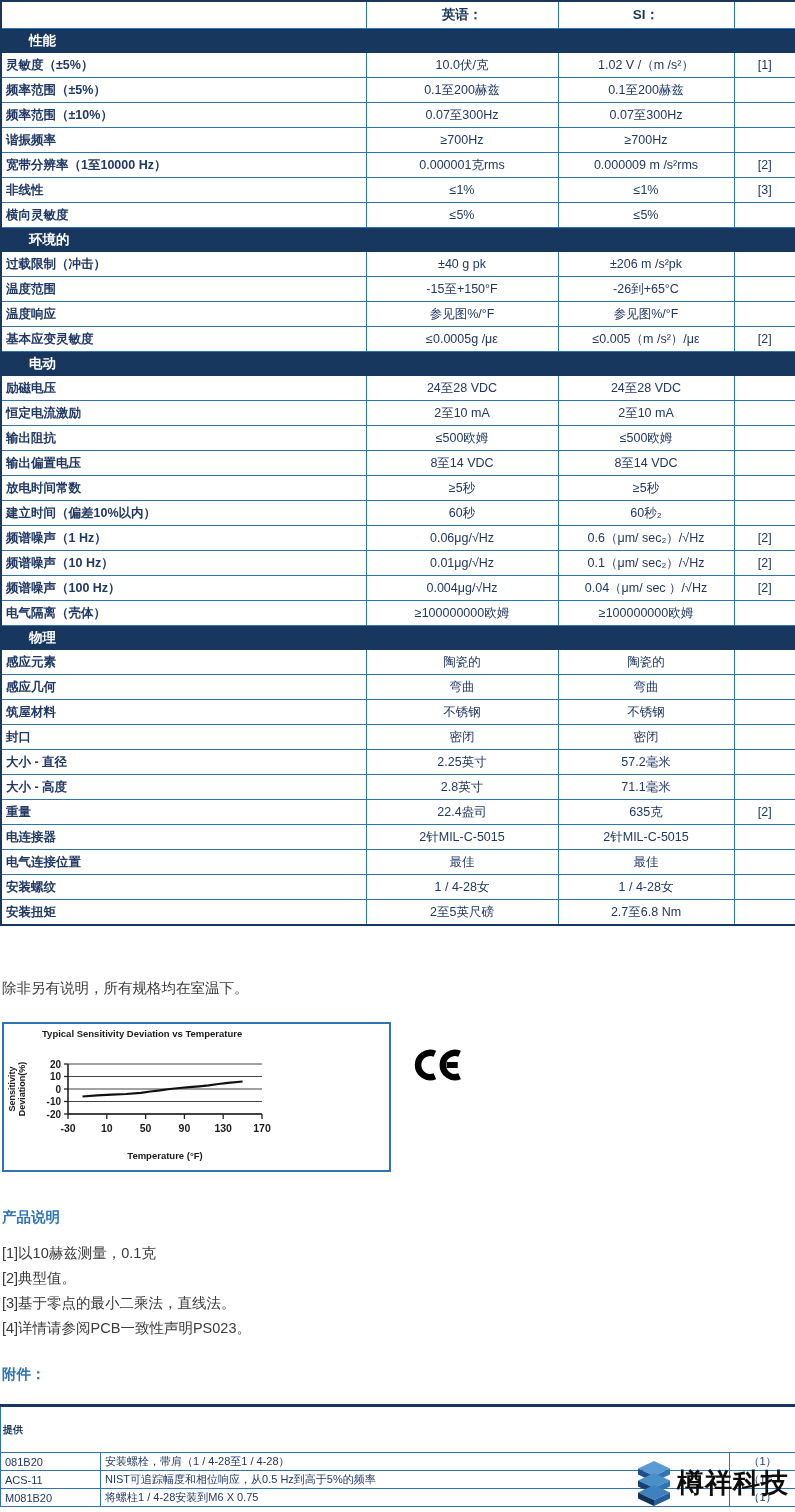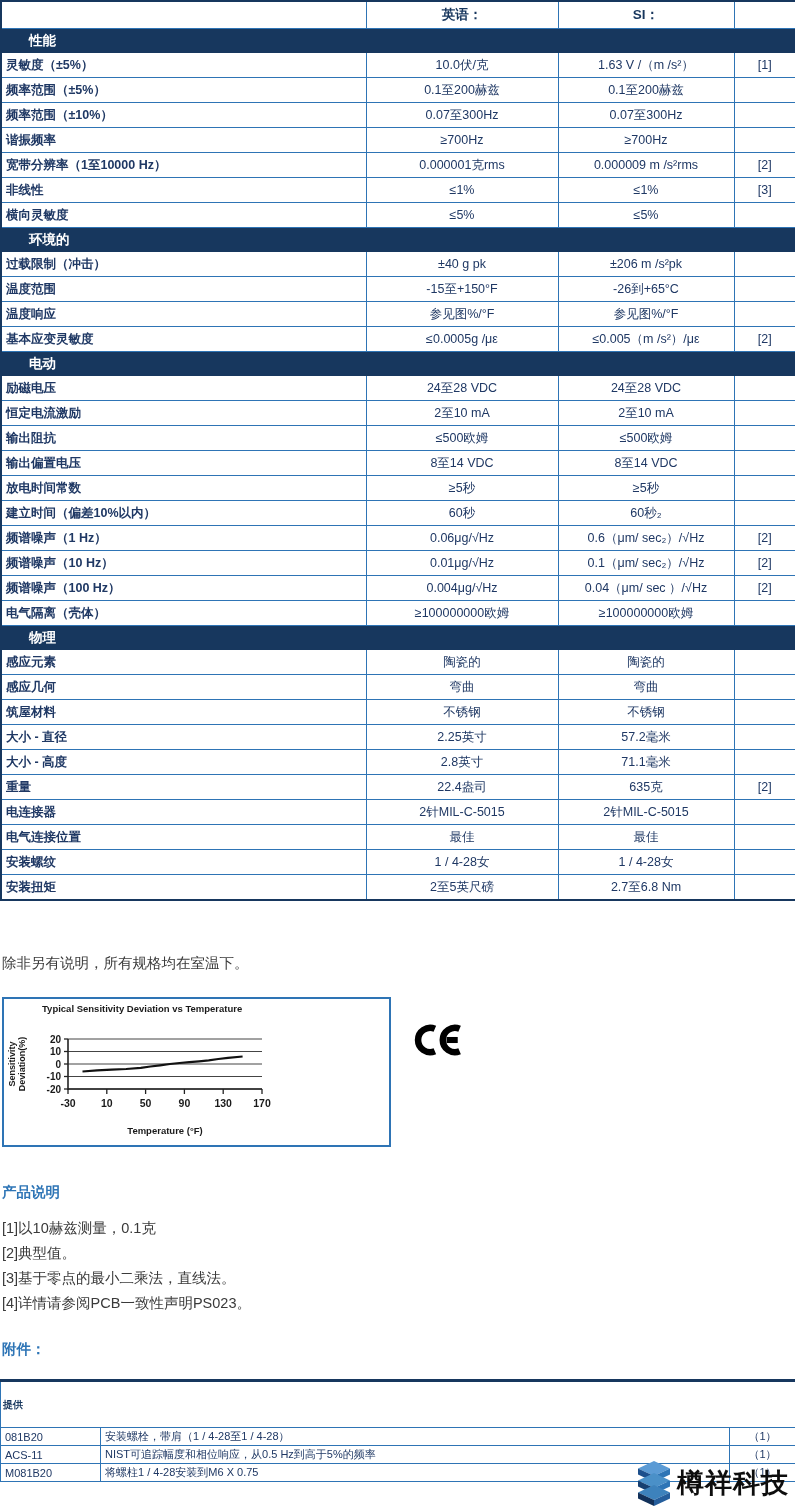--- a/index.html
+++ b/index.html
@@ -69,21 +69,21 @@
         <td>英语：</td>
         <td>SI：</td>
         <td></td>
       </tr>
     <tr class="sec">
           <td colspan="4">性能</td>
         </tr>
         <tr>
           <td class="lbl">灵敏度（±5%）</td>
           <td class="val">10.0伏/克</td>
-          <td class="val">1.63 V /（m /s²）</td>
+          <td class="val">1.02 V /（m /s²）</td>
           <td class="note">[1]</td>
         </tr>
         <tr>
           <td class="lbl">频率范围（±5%）</td>
           <td class="val">0.1至200赫兹</td>
           <td class="val">0.1至200赫兹</td>
           <td class="note"></td>
         </tr>
         <tr>
           <td class="lbl">频率范围（±10%）</td>
@@ -217,20 +217,26 @@
         <tr>
           <td class="lbl">感应几何</td>
           <td class="val">弯曲</td>
           <td class="val">弯曲</td>
           <td class="note"></td>
         </tr>
         <tr>
           <td class="lbl">筑屋材料</td>
           <td class="val">不锈钢</td>
           <td class="val">不锈钢</td>
+          <td class="note"></td>
+        </tr>
+        <tr>
+          <td class="lbl">封口</td>
+          <td class="val">密闭</td>
+          <td class="val">密闭</td>
           <td class="note"></td>
         </tr>
         <tr>
           <td class="lbl">大小 - 直径</td>
           <td class="val">2.25英寸</td>
           <td class="val">57.2毫米</td>
           <td class="note"></td>
         </tr>
         <tr>
           <td class="lbl">大小 - 高度</td>

